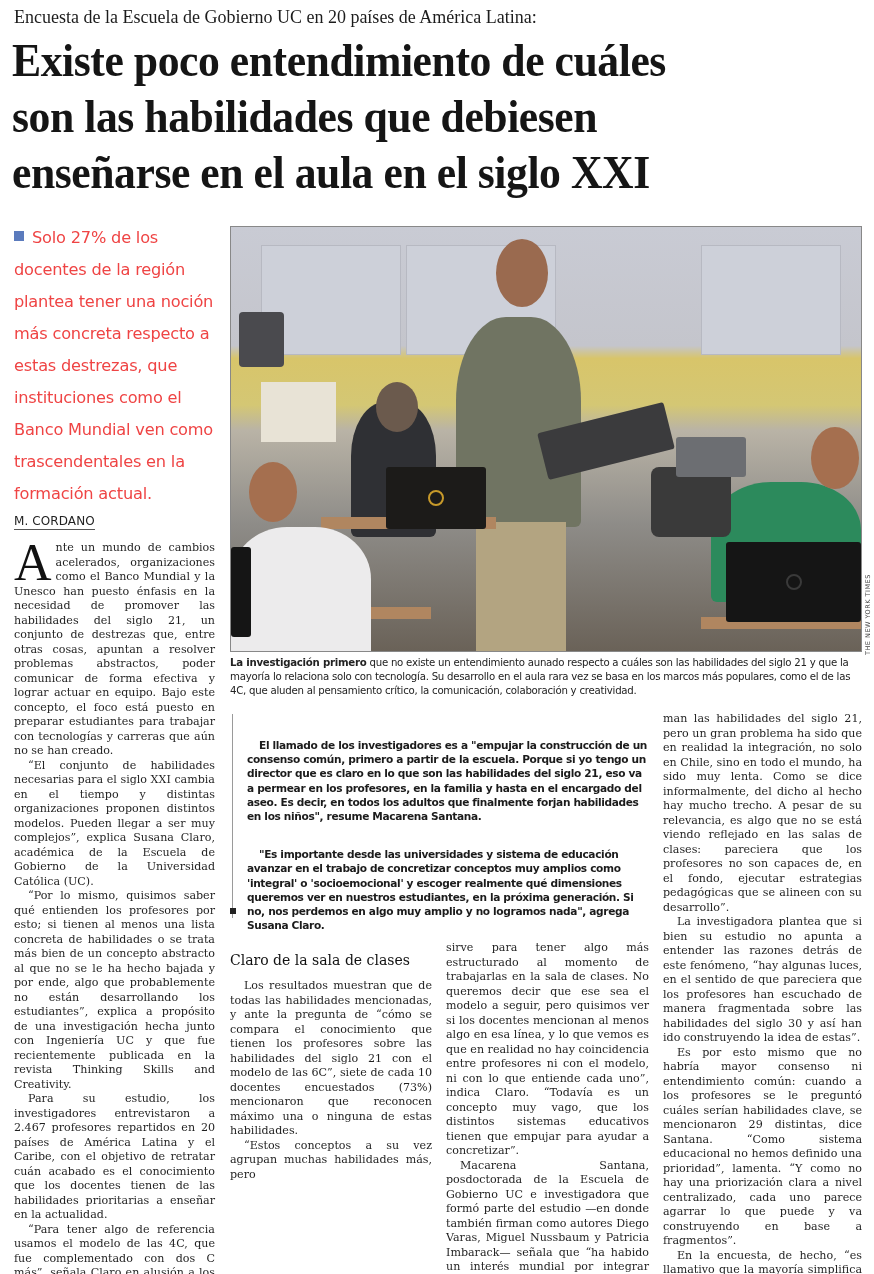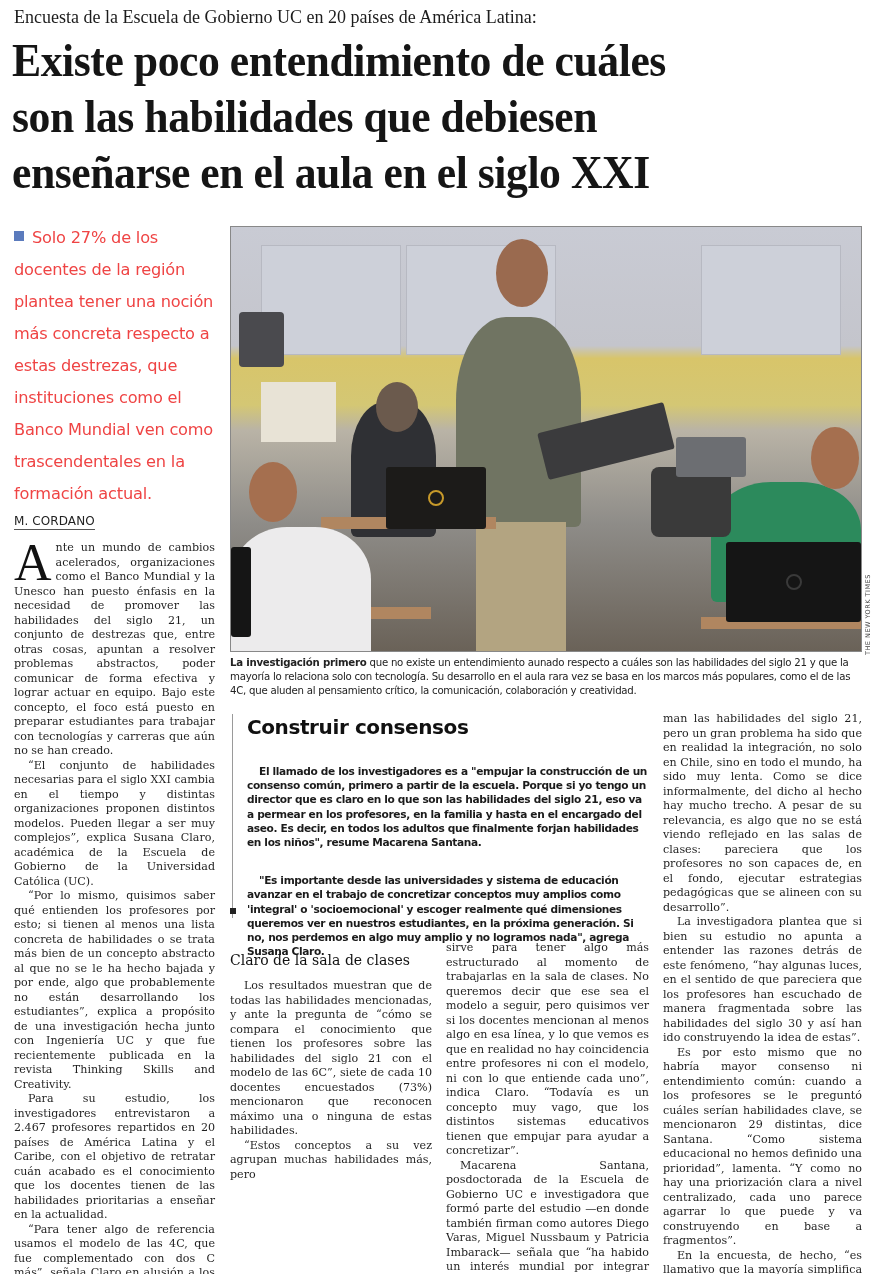--- a/index.html
+++ b/index.html
@@ -144,21 +144,20 @@
       <span class="logo" style="border-color:#3a3a3a"></span>
     </div>
   <div class="person" style="left:420px;top:240px;width:80px;height:70px;background:#3a3a3a;border-radius:8px;"></div>
   <div class="laptop" style="left:445px;top:210px;width:70px;height:40px;background:#6c6e72;"></div>
 </div>
 <div class="credit">THE NEW YORK TIMES</div>
 
 <div class="caption"><b>La investigación primero</b><span> que no existe un entendimiento aunado respecto a cuáles son las habilidades del siglo 21 y que la mayoría lo relaciona solo con tecnología. Su desarrollo en el aula rara vez se basa en los marcos más populares, como el de las 4C, que aluden al pensamiento crítico, la comunicación, colaboración y creatividad.</span></div>
 
 <div class="box">
-  <h2>Construir consensos</h2>
   <p>El llamado de los investigadores es a "empujar la construcción de un consenso común, primero a partir de la escuela. Porque si yo tengo un director que es claro en lo que son las habilidades del siglo 21, eso va a permear en los profesores, en la familia y hasta en el encargado del aseo. Es decir, en todos los adultos que finalmente forjan habilidades en los niños", resume Macarena Santana.</p>
   <p>"Es importante desde las universidades y sistema de educación avanzar en el trabajo de concretizar conceptos muy amplios como 'integral' o 'socioemocional' y escoger realmente qué dimensiones queremos ver en nuestros estudiantes, en la próxima generación. Si no, nos perdemos en algo muy amplio y no logramos nada", agrega Susana Claro.</p>
   <span class="box-end"></span>
 </div>
 
 <div class="col col2">
   <h3 class="subhead">Claro de la sala de clases</h3>
   <p>Los resultados muestran que de todas las habilidades mencionadas, y ante la pregunta de “cómo se compara el conocimiento que tienen los profesores sobre las habilidades del siglo 21 con el modelo de las 6C”, siete de cada 10 docentes encuestados (73%) mencionaron que reconocen máximo una o ninguna de estas habilidades.</p>
   <p>“Estos conceptos a su vez agrupan muchas habilidades más, pero</p>
 </div>

